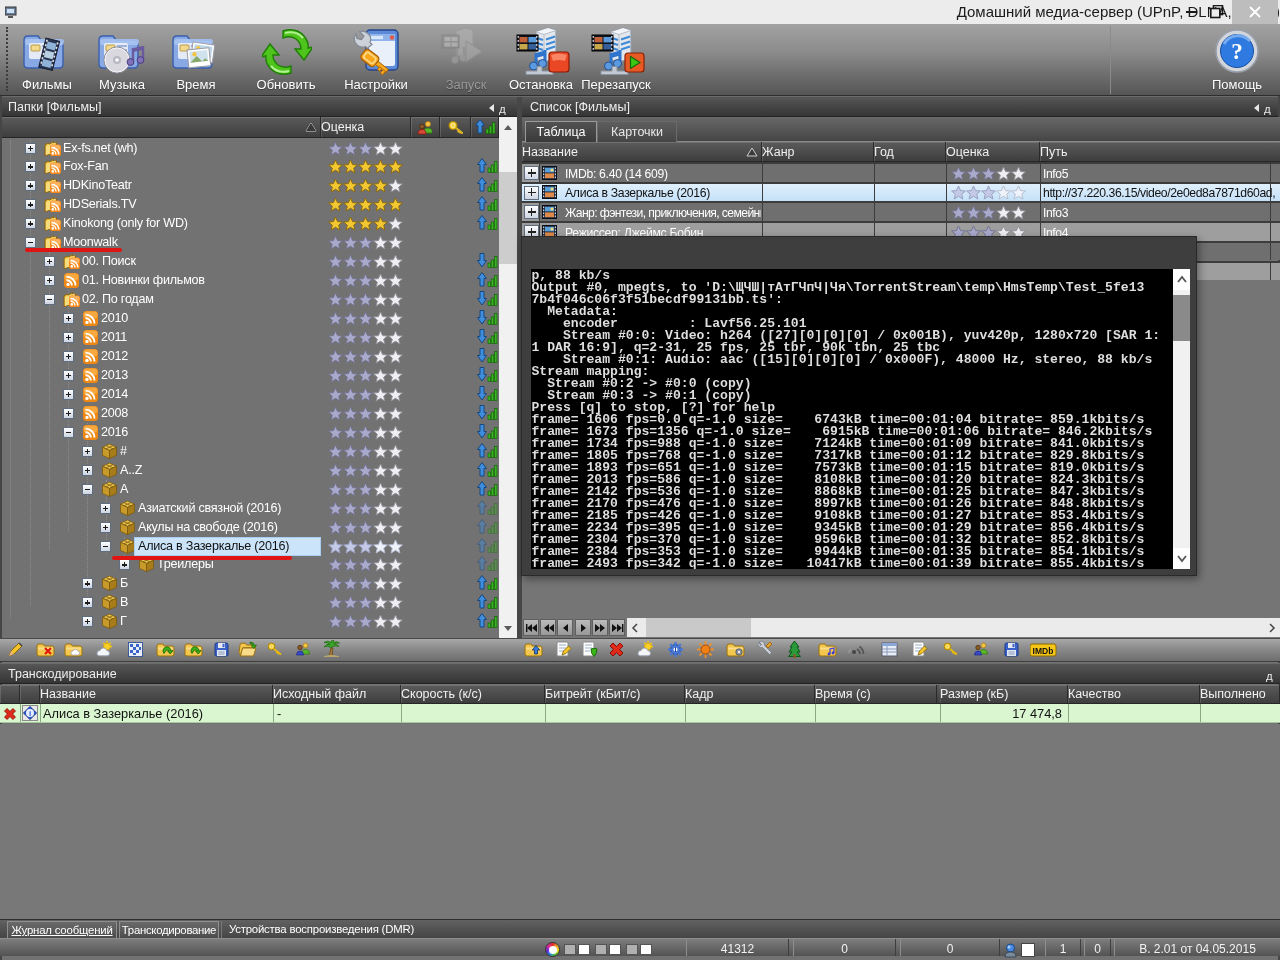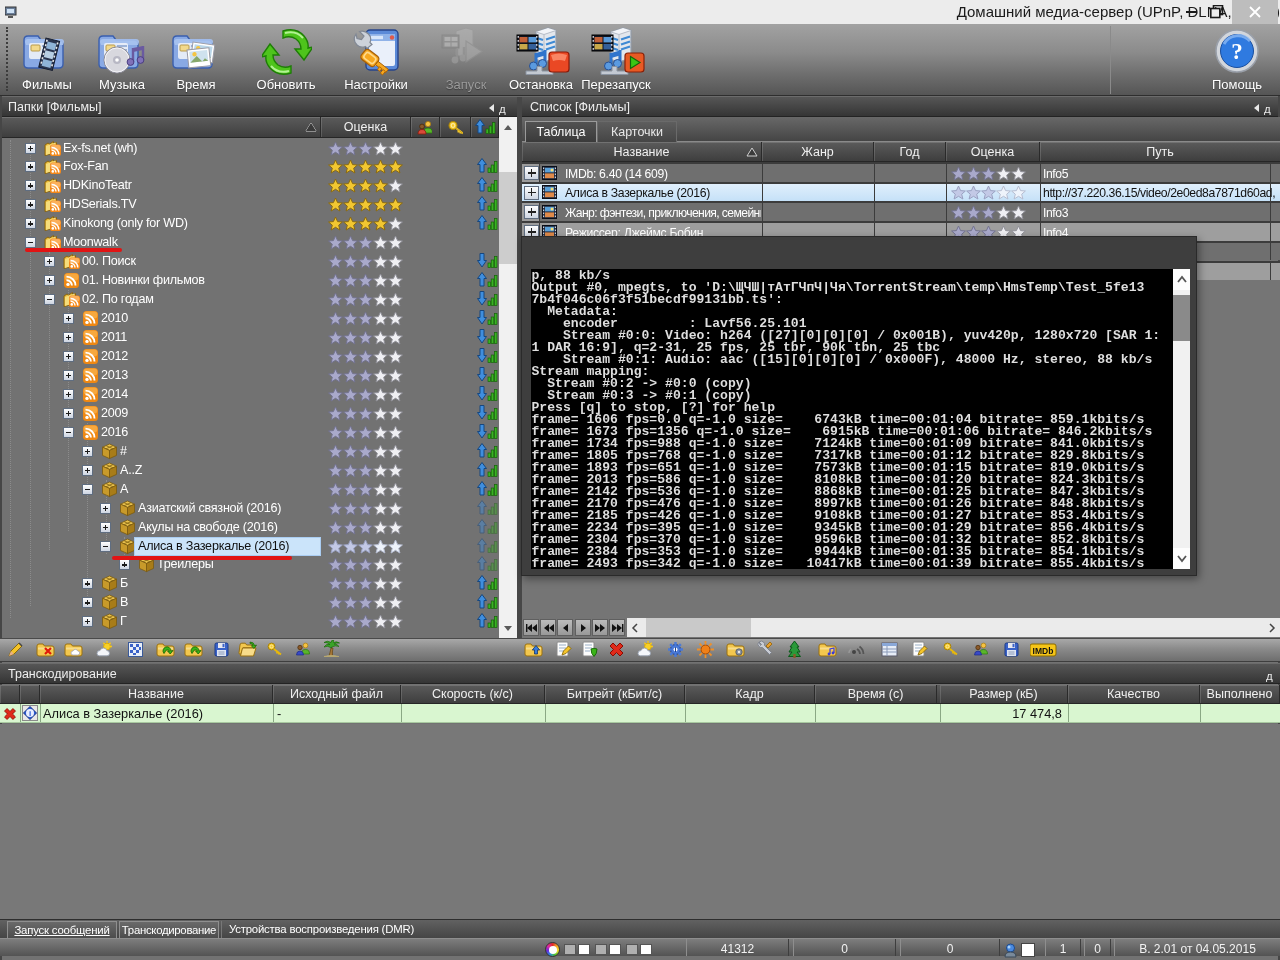--- a/index.html
+++ b/index.html
@@ -3,21 +3,21 @@
 <style>
 *{margin:0;padding:0;box-sizing:border-box}
 body{width:1280px;height:960px;overflow:hidden;font-family:"Liberation Sans",sans-serif;background:#727272;position:relative}
 .abs{position:absolute}
 #titlebar{left:0;top:0;width:1280px;height:24px;background:#ececec;color:#1b1b1b;font-size:15px}
 #title{width:100%;text-align:right;top:3px;left:0}
 #toolbar{left:0;top:24px;width:1280px;height:72px;background:linear-gradient(180deg,#a2a2a2 0%,#8b8b8b 40%,#6f6f6f 70%,#555 100%);border-bottom:1px solid #2e2e2e}
 .tblab{font-size:13px;color:#fff;text-align:center;top:53px;text-shadow:0 1px 1px rgba(0,0,0,.35)}
 .phead{height:21px;background:linear-gradient(180deg,#565656,#353535);border-top:1px solid #6b6b6b;border-bottom:1px solid #232323;color:#eee;font-size:12.5px;line-height:20px;padding-left:8px}
 .colhead{background:linear-gradient(180deg,#5b5b5b,#3e3e3e);border-bottom:1px solid #262626}
-.ch{position:absolute;top:0;height:100%;border-right:1px solid #2a2a2a;color:#f0f0f0;font-size:12.5px;text-align:center;line-height:20px;box-shadow:inset 1px 1px 0 rgba(255,255,255,.14)}
+.ch{position:absolute;top:0;height:100%;border-right:1px solid #2a2a2a;color:#f0f0f0;font-size:12.5px;text-align:left;line-height:20px;box-shadow:inset 1px 1px 0 rgba(255,255,255,.14)}
 .treerow{position:absolute;left:0;width:499px;height:19px}
 .trlab{position:absolute;top:2px;font-size:12.6px;letter-spacing:-0.25px;color:#fff;white-space:nowrap}
 .pm{position:absolute;top:4px;width:11px;height:11px;background:linear-gradient(180deg,#fefefe,#cdd5e2);border:1px solid #5f6d80}
 .pm i{position:absolute;left:2px;top:4px;width:5px;height:1.3px;background:#1a1a1a}
 .pm.plus b{position:absolute;left:3.9px;top:2.1px;width:1.3px;height:5px;background:#1a1a1a}
 .star{width:15px;height:15px;display:inline-block;vertical-align:top}
 .vline{position:absolute;width:1px;border-left:1px dotted #a3a3a3;opacity:.55}
 #console{left:521px;top:236px;width:676px;height:340px;background:#3e3e3e;border:1px solid #2a2a2a;box-shadow:2px 3px 8px rgba(0,0,0,.4)}
 #ctitle{left:0;top:0;width:100%;height:32px;color:#999;font-size:14.2px;letter-spacing:-0.2px}
 #cblack{left:9px;top:32px;width:642px;height:300px;background:#000;color:#dedede;font-family:"Liberation Mono",monospace;font-weight:bold;font-size:13.1px;line-height:12px;white-space:pre;overflow:hidden}
@@ -660,21 +660,21 @@
     </svg>
   </div>
 <div class="treerow" style="top:403.8px">
     <div class="pm plus" style="left:63px">
       <i></i>
       <b></b>
     </div>
     <svg class="abs" style="left:82px;top:1px" width="17" height="17" viewBox="0 0 17 17">
       <use href="#rssicon"></use>
     </svg>
-    <div class="trlab" style="left:101px">2009</div>
+    <div class="trlab" style="left:101px">2008</div>
     <div class="abs" style="left:328px;top:2px;white-space:nowrap"><svg class="star" width="15" height="15" viewBox="0 0 15 15">
         <use href="#star" fill="#a9a9cb" stroke="#73738f" stroke-width="1"></use>
       </svg><svg class="star" width="15" height="15" viewBox="0 0 15 15">
         <use href="#star" fill="#a9a9cb" stroke="#73738f" stroke-width="1"></use>
       </svg><svg class="star" width="15" height="15" viewBox="0 0 15 15">
         <use href="#star" fill="#a9a9cb" stroke="#73738f" stroke-width="1"></use>
       </svg><svg class="star" width="15" height="15" viewBox="0 0 15 15">
         <use href="#star" fill="#efeff3" stroke="#8f8f97" stroke-width="1"></use>
       </svg><svg class="star" width="15" height="15" viewBox="0 0 15 15">
         <use href="#star" fill="#efeff3" stroke="#8f8f97" stroke-width="1"></use>
@@ -1339,21 +1339,21 @@
       <path d="M7 0.5 L13.5 7 L7 13.5 L0.5 7 Z" fill="#2a5ad8" stroke="#12307a"></path>
       <circle cx="7" cy="7" r="4" fill="#e8eeff"></circle>
       <text x="7" y="10" font-size="8" font-weight="bold" fill="#2a5ad8" text-anchor="middle">i</text>
     </svg>
     <div class="abs" style="left:43px;top:2px;font-size:12.8px;color:#111">Алиса в Зазеркалье (2016)</div>
     <div class="abs" style="left:277px;top:2px;font-size:12.8px;color:#111">-</div>
     <div class="abs" style="left:940px;top:2px;width:122px;text-align:right;font-size:12.8px;color:#111">17 474,8</div>
   </div>
 <div class="abs" style="left:0;top:724px;width:1280px;height:195px;background:#787878"></div>
 <div class="abs" style="left:0;top:919px;width:1280px;height:19px;background:linear-gradient(180deg,#616161,#454545);border-top:1px solid #2e2e2e">
-    <div class="abs" style="left:7px;top:1px;width:110px;height:18px;background:linear-gradient(180deg,#6a6a6a,#4a4a4a);border:1px solid #8f8f8f;border-bottom:none;color:#fff;font-size:11.4px;letter-spacing:-0.2px;text-align:center;line-height:17px;white-space:nowrap"><span style="text-decoration:underline">Запуск сообщений</span></div>
+    <div class="abs" style="left:7px;top:1px;width:110px;height:18px;background:linear-gradient(180deg,#6a6a6a,#4a4a4a);border:1px solid #8f8f8f;border-bottom:none;color:#fff;font-size:11.4px;letter-spacing:-0.2px;text-align:center;line-height:17px;white-space:nowrap"><span style="text-decoration:underline">Журнал сообщений</span></div>
     <div class="abs" style="left:119px;top:1px;width:100px;height:18px;background:linear-gradient(180deg,#6a6a6a,#4a4a4a);border:1px solid #8f8f8f;border-bottom:none;color:#fff;font-size:11.4px;letter-spacing:-0.3px;text-align:center;line-height:17px;white-space:nowrap">Транскодирование</div>
     <div class="abs" style="left:221px;top:1px;width:200px;height:18px;color:#fff;font-size:11.4px;letter-spacing:-0.2px;text-align:center;line-height:17px;border-left:1px solid #777;white-space:nowrap">Устройства воспроизведения (DMR)</div>
   </div>
 <div class="abs" style="left:0;top:938px;width:1280px;height:18px;background:linear-gradient(180deg,#7d7d7d,#535353);border-top:1px solid #8e8e8e">
     <div class="abs" style="left:545px;top:3px;width:15px;height:15px;border-radius:50%;background:conic-gradient(#e02a2a,#f5a623,#f5e02a,#4ac82a,#2a8ae0,#6a2ae0,#e02aa0,#e02a2a);border:1px solid #333"></div>
     <div class="abs" style="left:548.5px;top:6.5px;width:8px;height:8px;border-radius:50%;background:#fff"></div>
     <div class="abs" style="left:564px;top:5px;width:12px;height:11px;background:#b0b0b0;border:1px solid #555"></div>
     <div class="abs" style="left:578px;top:5px;width:12px;height:11px;background:#fff;border:1px solid #555"></div>
     <div class="abs" style="left:595px;top:5px;width:12px;height:11px;background:#b0b0b0;border:1px solid #555"></div>
     <div class="abs" style="left:609px;top:5px;width:12px;height:11px;background:#fff;border:1px solid #555"></div>

